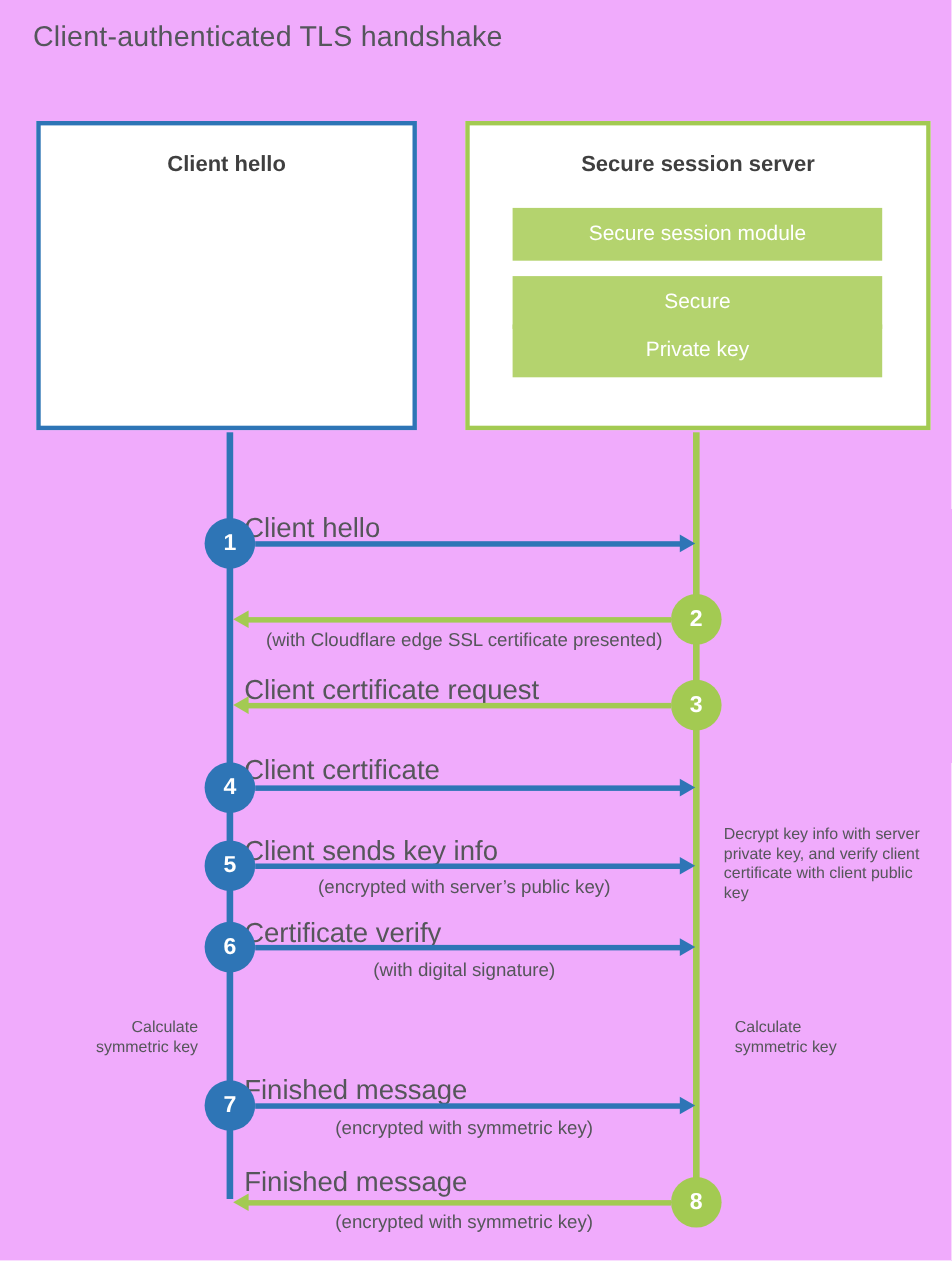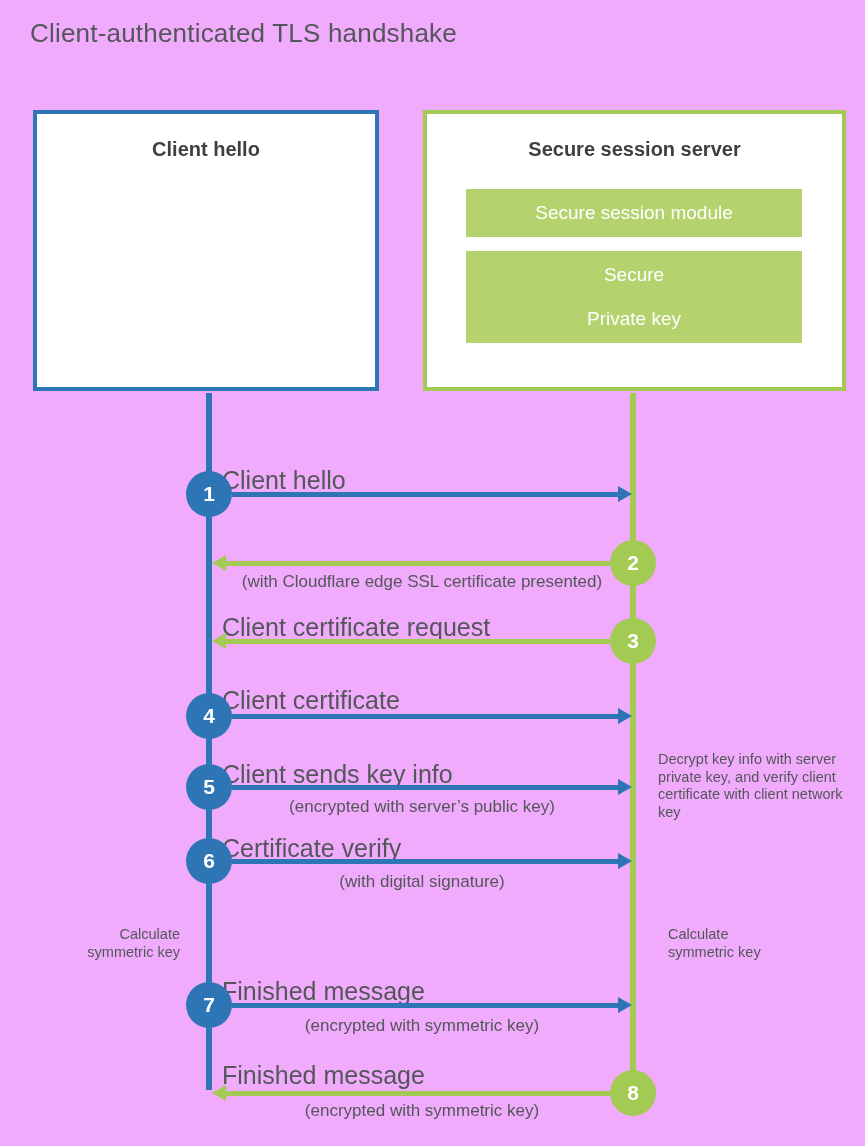--- a/index.html
+++ b/index.html
@@ -135,17 +135,17 @@
   <div class="circle blue" style="top:982px">7</div>
 
   <div class="msg-label" style="top:1061px">Finished message</div>
   <div class="arrow left" style="top:1085px">
       <div class="shaft"></div>
       <div class="head"></div>
     </div>
   <div class="msg-sub" style="top:1101px">(encrypted with symmetric key)</div>
   <div class="circle green" style="top:1070px">8</div>
 
-  <div class="side-note note-decrypt">Decrypt key info with server private key, and verify client certificate with client network key</div>
+  <div class="side-note note-decrypt">Decrypt key info with server private key, and verify client certificate with client public key</div>
   <div class="side-note note-calc-left">Calculate symmetric key</div>
   <div class="side-note note-calc-right">Calculate symmetric key</div>
 
 </div>
 
 </body></html>

